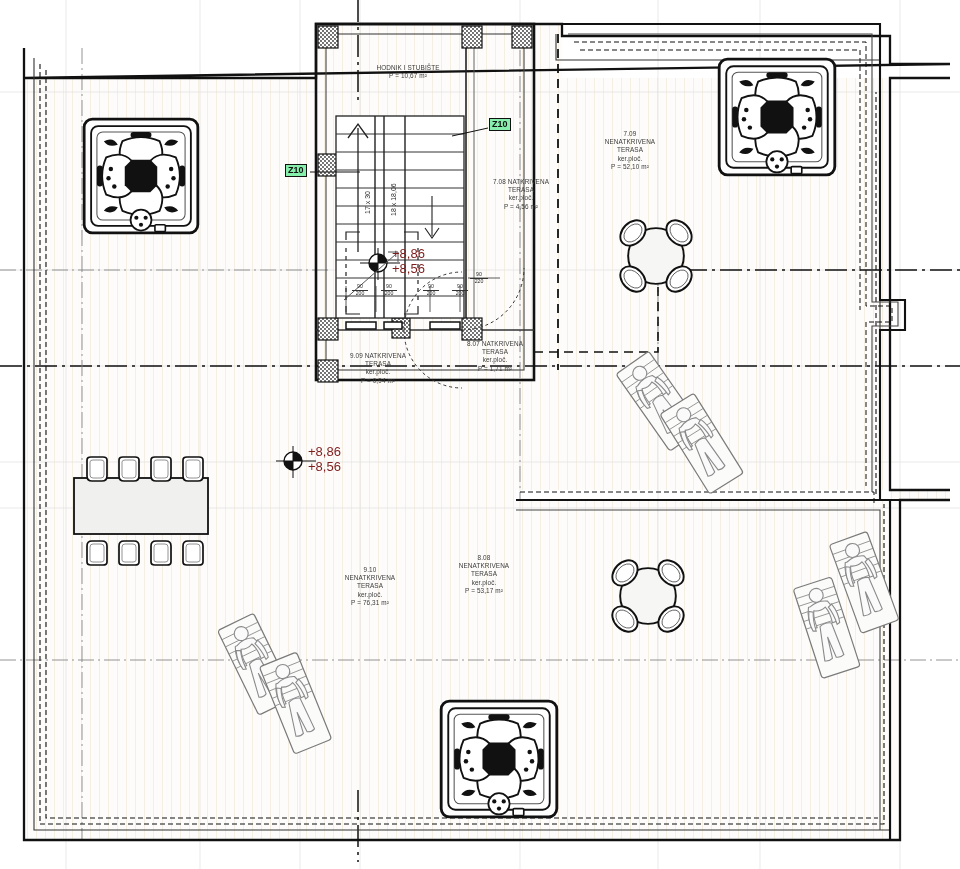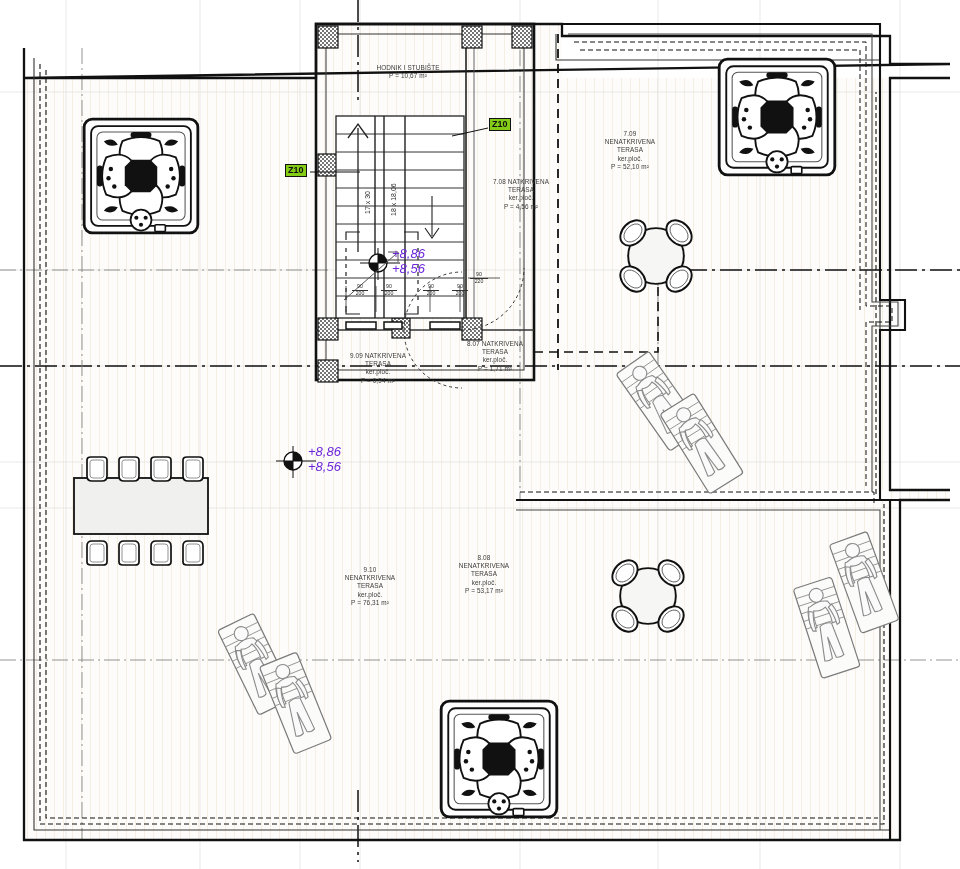--- a/index.html
+++ b/index.html
@@ -2,23 +2,23 @@
 <html><head>
 <meta charset="utf-8">
 <style>
   html,body{margin:0;padding:0;background:#ffffff;}
   body{width:960px;height:869px;overflow:hidden;
        font-family:"Liberation Sans", sans-serif;}
   #plan{position:relative;width:960px;height:869px;background:#ffffff;}
   svg.layer{position:absolute;left:0;top:0;width:960px;height:869px;}
   .lbl{position:absolute;color:#3a3a3a;font-size:6.4px;line-height:8.2px;
        text-align:center;letter-spacing:.1px;white-space:pre;}
-  .elev{position:absolute;color:#6d28d9;font-size:13px;line-height:15px;
-        font-family:"Liberation Sans", sans-serif;white-space:pre;font-style:italic;}
-  .tag{position:absolute;background:#84cc16;border:1.3px solid #111;
+  .elev{position:absolute;color:#7f1d1d;font-size:13px;line-height:15px;
+        font-family:"Liberation Sans", sans-serif;white-space:pre;}
+  .tag{position:absolute;background:#86efac;border:1.3px solid #111;
        font-size:9px;line-height:11px;padding:0 2px;color:#111;font-weight:bold;}
   .vtxt{position:absolute;font-size:7px;color:#2a2a2a;white-space:nowrap;
         transform-origin:0 0;}
   .dimfrac{position:absolute;font-size:5.2px;color:#2a2a2a;text-align:center;
            line-height:5.6px;white-space:pre;}
 </style>
 </head>
 <body>
 
 <div id="plan">

